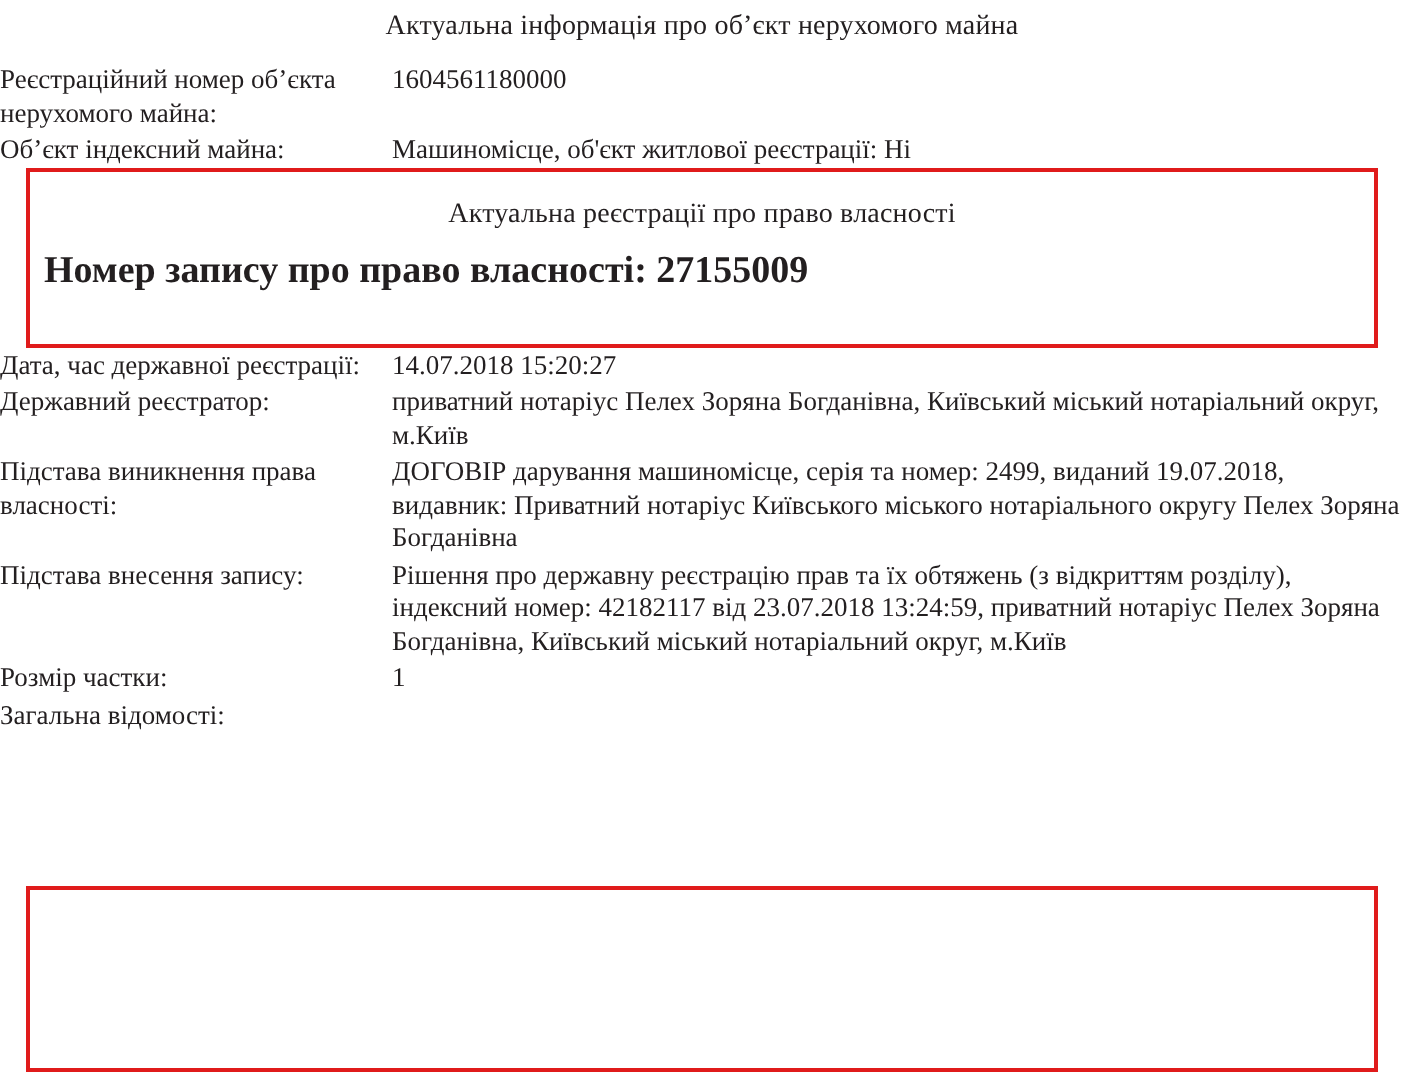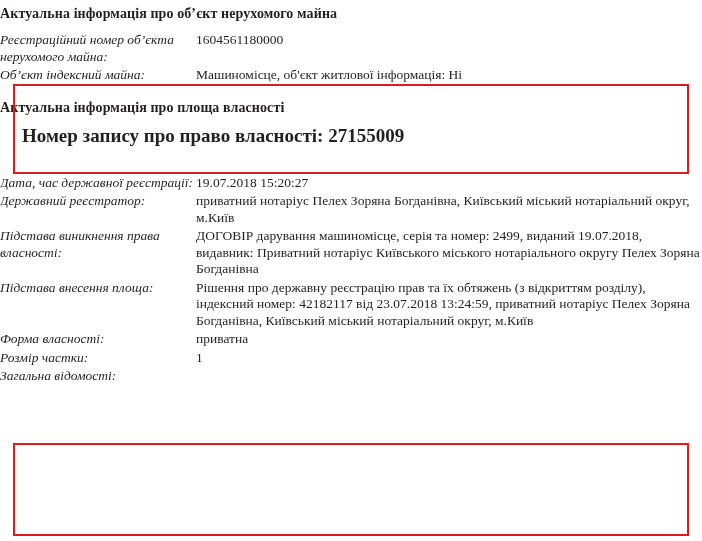--- a/index.html
+++ b/index.html
@@ -17,22 +17,22 @@
     overflow: hidden;
   }
   .page {
     position: relative;
     width: 702px;
     height: 541px;
     box-sizing: border-box;
     padding: 0;
   }
   .section-title {
-    text-align: left;
-    font-weight: bold;
+    text-align: center;
+    font-weight: normal;
     font-size: 14px;
     letter-spacing: 0.1px;
   }
   .title-1 { margin: 6px 0 10px 0; }
   .title-2 { margin: 14px 0 9px 0; }
 
   table.info {
     width: 100%;
     border-collapse: collapse;
     table-layout: fixed;
@@ -40,21 +40,20 @@
   table.info td {
     vertical-align: top;
     padding: 0 0 2px 0;
     line-height: 16.5px;
   }
   td.label {
     width: 196px;
     padding-left: 22px;
     padding-right: 6px;
     box-sizing: border-box;
-    font-style: italic;
   }
   td.value {
     padding-left: 2px;
     padding-right: 18px;
     box-sizing: border-box;
     font-family: Liberation Serif, serif;
   }
   .row-gap td { padding-bottom: 9px; }
   .tight td { padding-bottom: 3px; }
 
@@ -98,52 +97,48 @@
 
   <div class="block-1">
     <table class="info">
       <tbody>
           <tr class="row-gap">
         <td class="label">Реєстраційний номер об’єкта нерухомого майна:</td>
         <td class="value">1604561180000</td>
       </tr>
       <tr class="row-gap">
         <td class="label">Об’єкт індексний майна:</td>
-        <td class="value">Машиномісце, об'єкт житлової інформація: Ні</td>
+        <td class="value">Машиномісце, об'єкт житлової реєстрації: Ні</td>
       </tr>
     </tbody>
       </table>
   </div>
 
-  <div class="section-title title-2">Актуальна інформація про площа власності</div>
+  <div class="section-title title-2">Актуальна реєстрації про право власності</div>
 
   <div class="record-no">Номер запису про право власності: 27155009</div>
 
   <div class="block-2">
     <table class="info">
       <tbody>
           <tr class="row-gap">
         <td class="label">Дата, час державної реєстрації:</td>
-        <td class="value">19.07.2018 15:20:27</td>
+        <td class="value">14.07.2018 15:20:27</td>
       </tr>
       <tr class="row-gap">
         <td class="label">Державний реєстратор:</td>
         <td class="value">приватний нотаріус Пелех Зоряна Богданівна, Київський міський нотаріальний округ, м.Київ</td>
       </tr>
       <tr class="row-gap">
         <td class="label">Підстава виникнення права власності:</td>
         <td class="value">ДОГОВІР дарування машиномісце, серія та номер: 2499, виданий 19.07.2018, видавник: Приватний нотаріус Київського міського нотаріального округу Пелех Зоряна Богданівна</td>
       </tr>
       <tr class="row-gap">
-        <td class="label">Підстава внесення площа:</td>
+        <td class="label">Підстава внесення запису:</td>
         <td class="value">Рішення про державну реєстрацію прав та їх обтяжень (з відкриттям розділу), індексний номер: 42182117 від 23.07.2018 13:24:59, приватний нотаріус Пелех Зоряна Богданівна, Київський міський нотаріальний округ, м.Київ</td>
-      </tr>
-      <tr class="tight">
-        <td class="label">Форма власності:</td>
-        <td class="value">приватна</td>
       </tr>
       <tr class="tight">
         <td class="label">Розмір частки:</td>
         <td class="value">1</td>
       </tr>
       <tr class="tight">
         <td class="label">Загальна відомості:</td>
         <td class="value"></td>
       </tr>
     </tbody>

